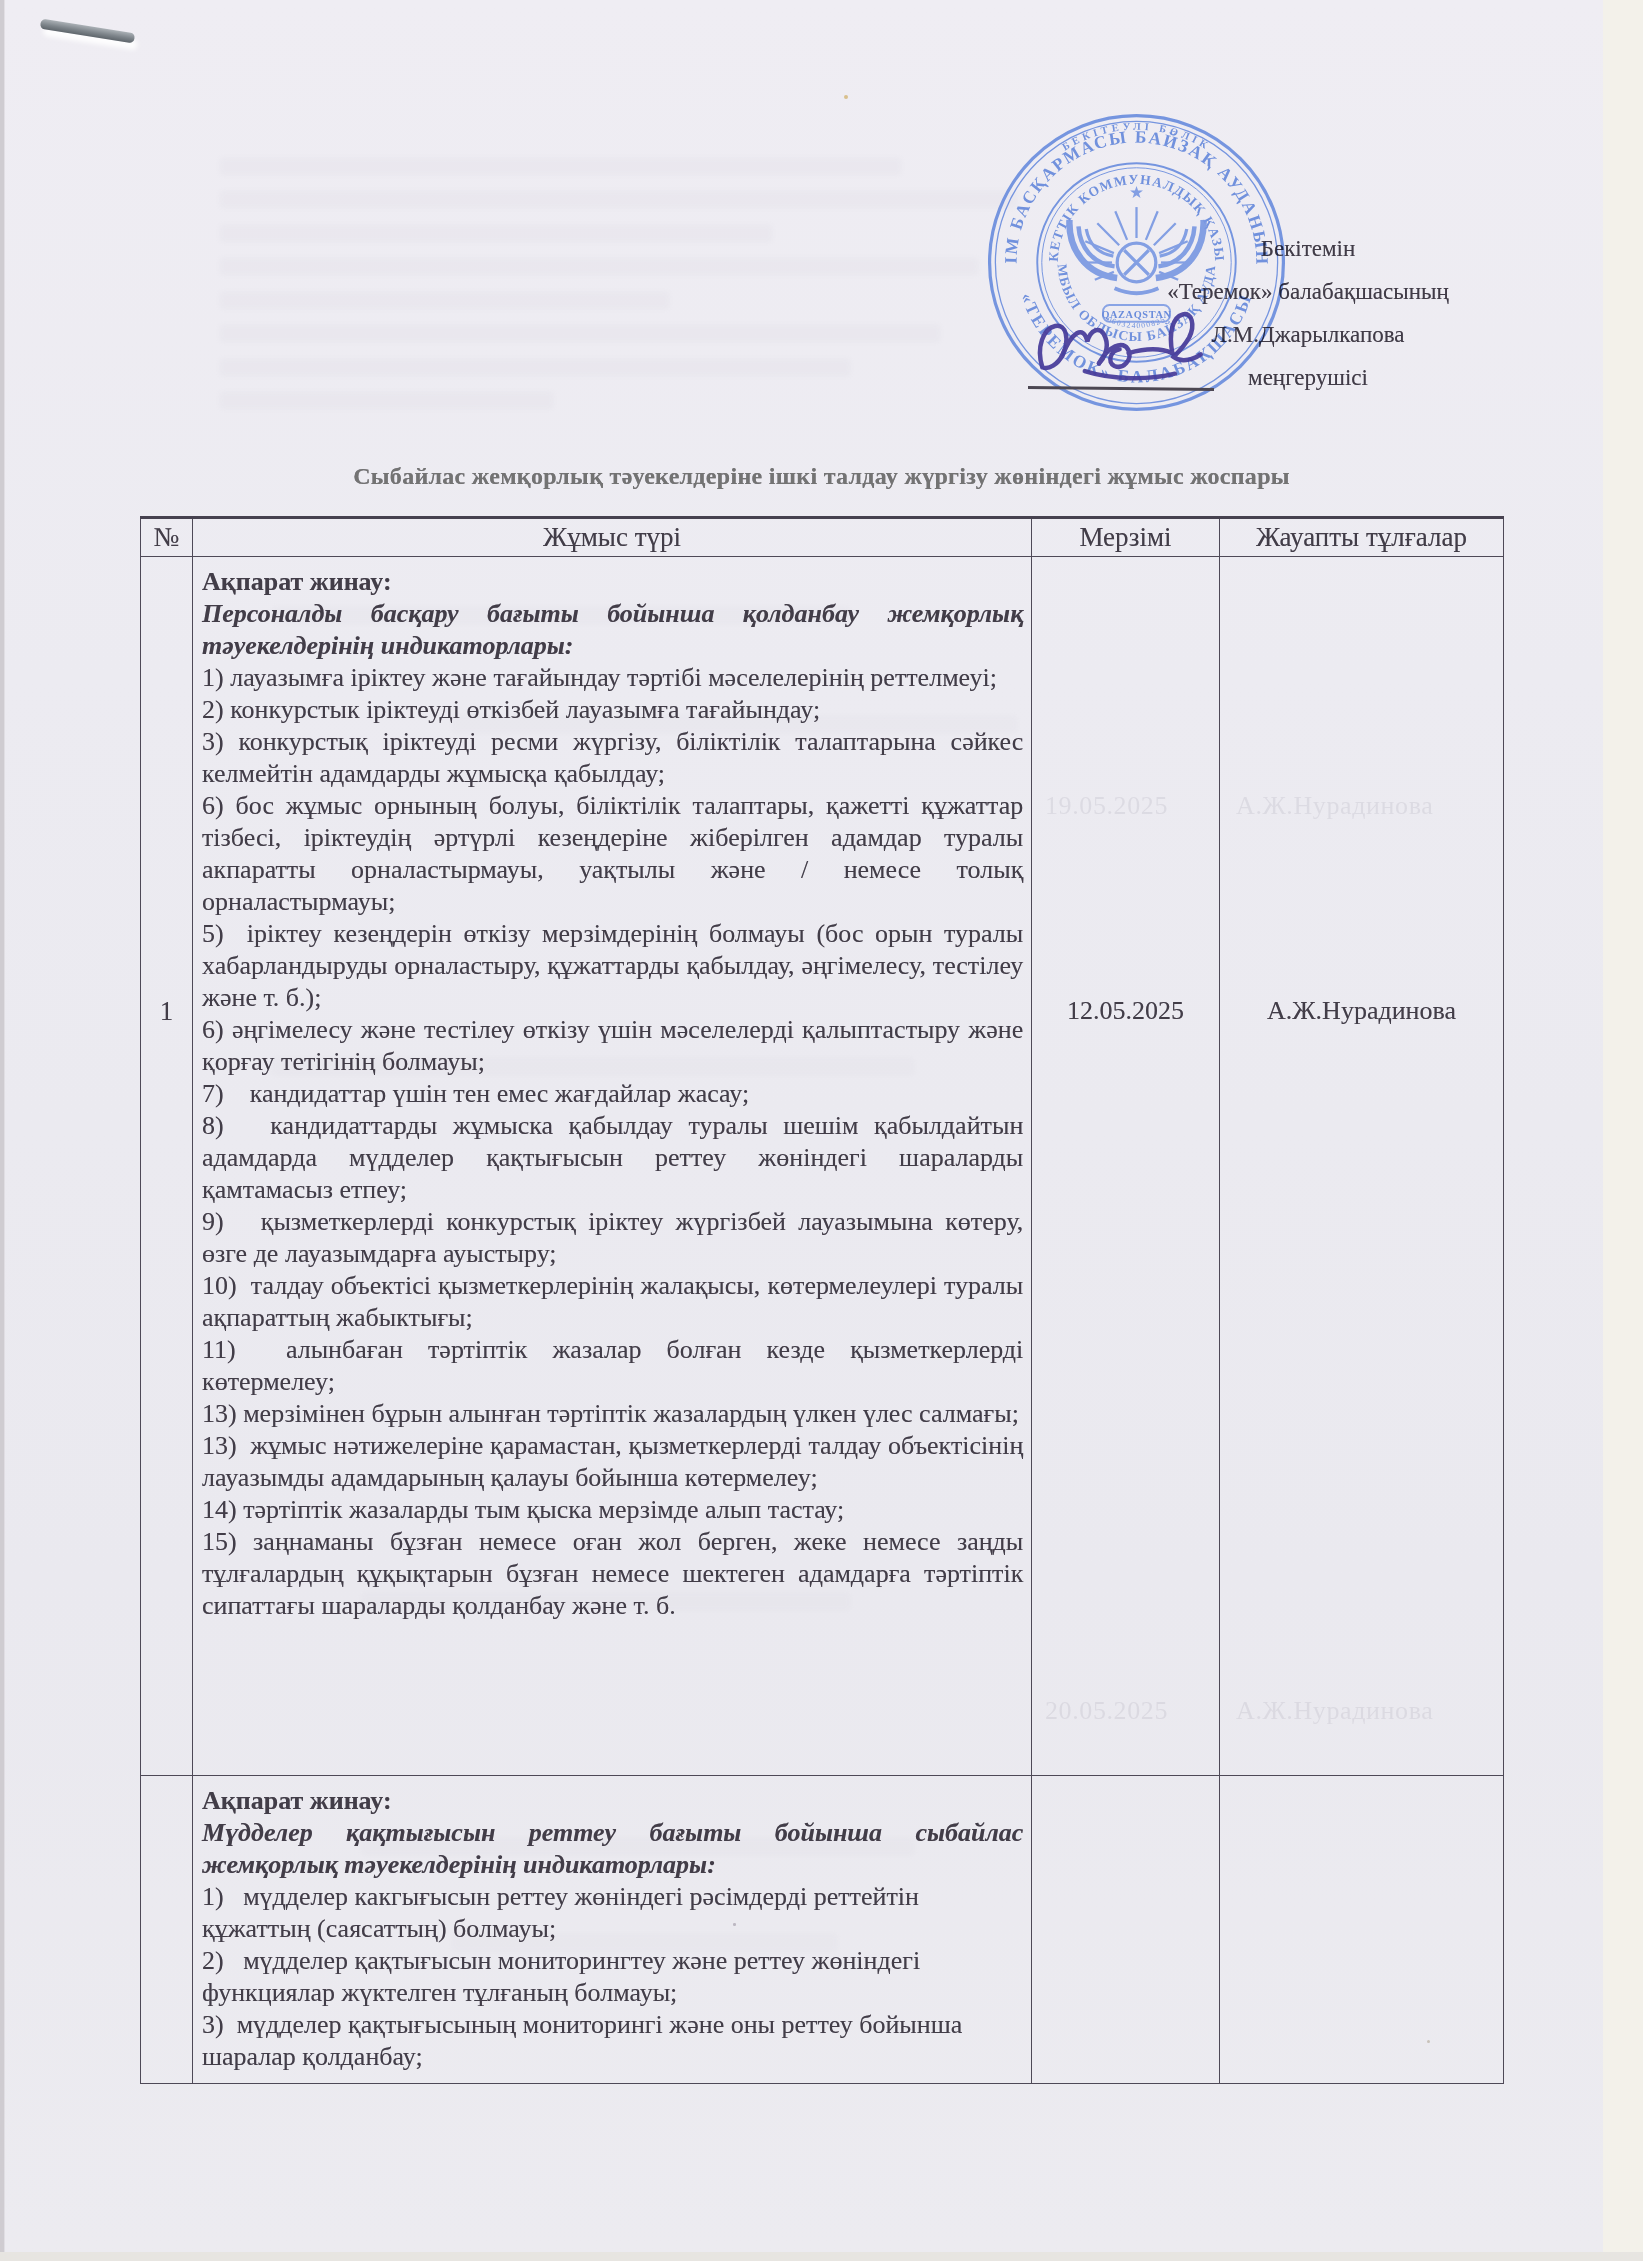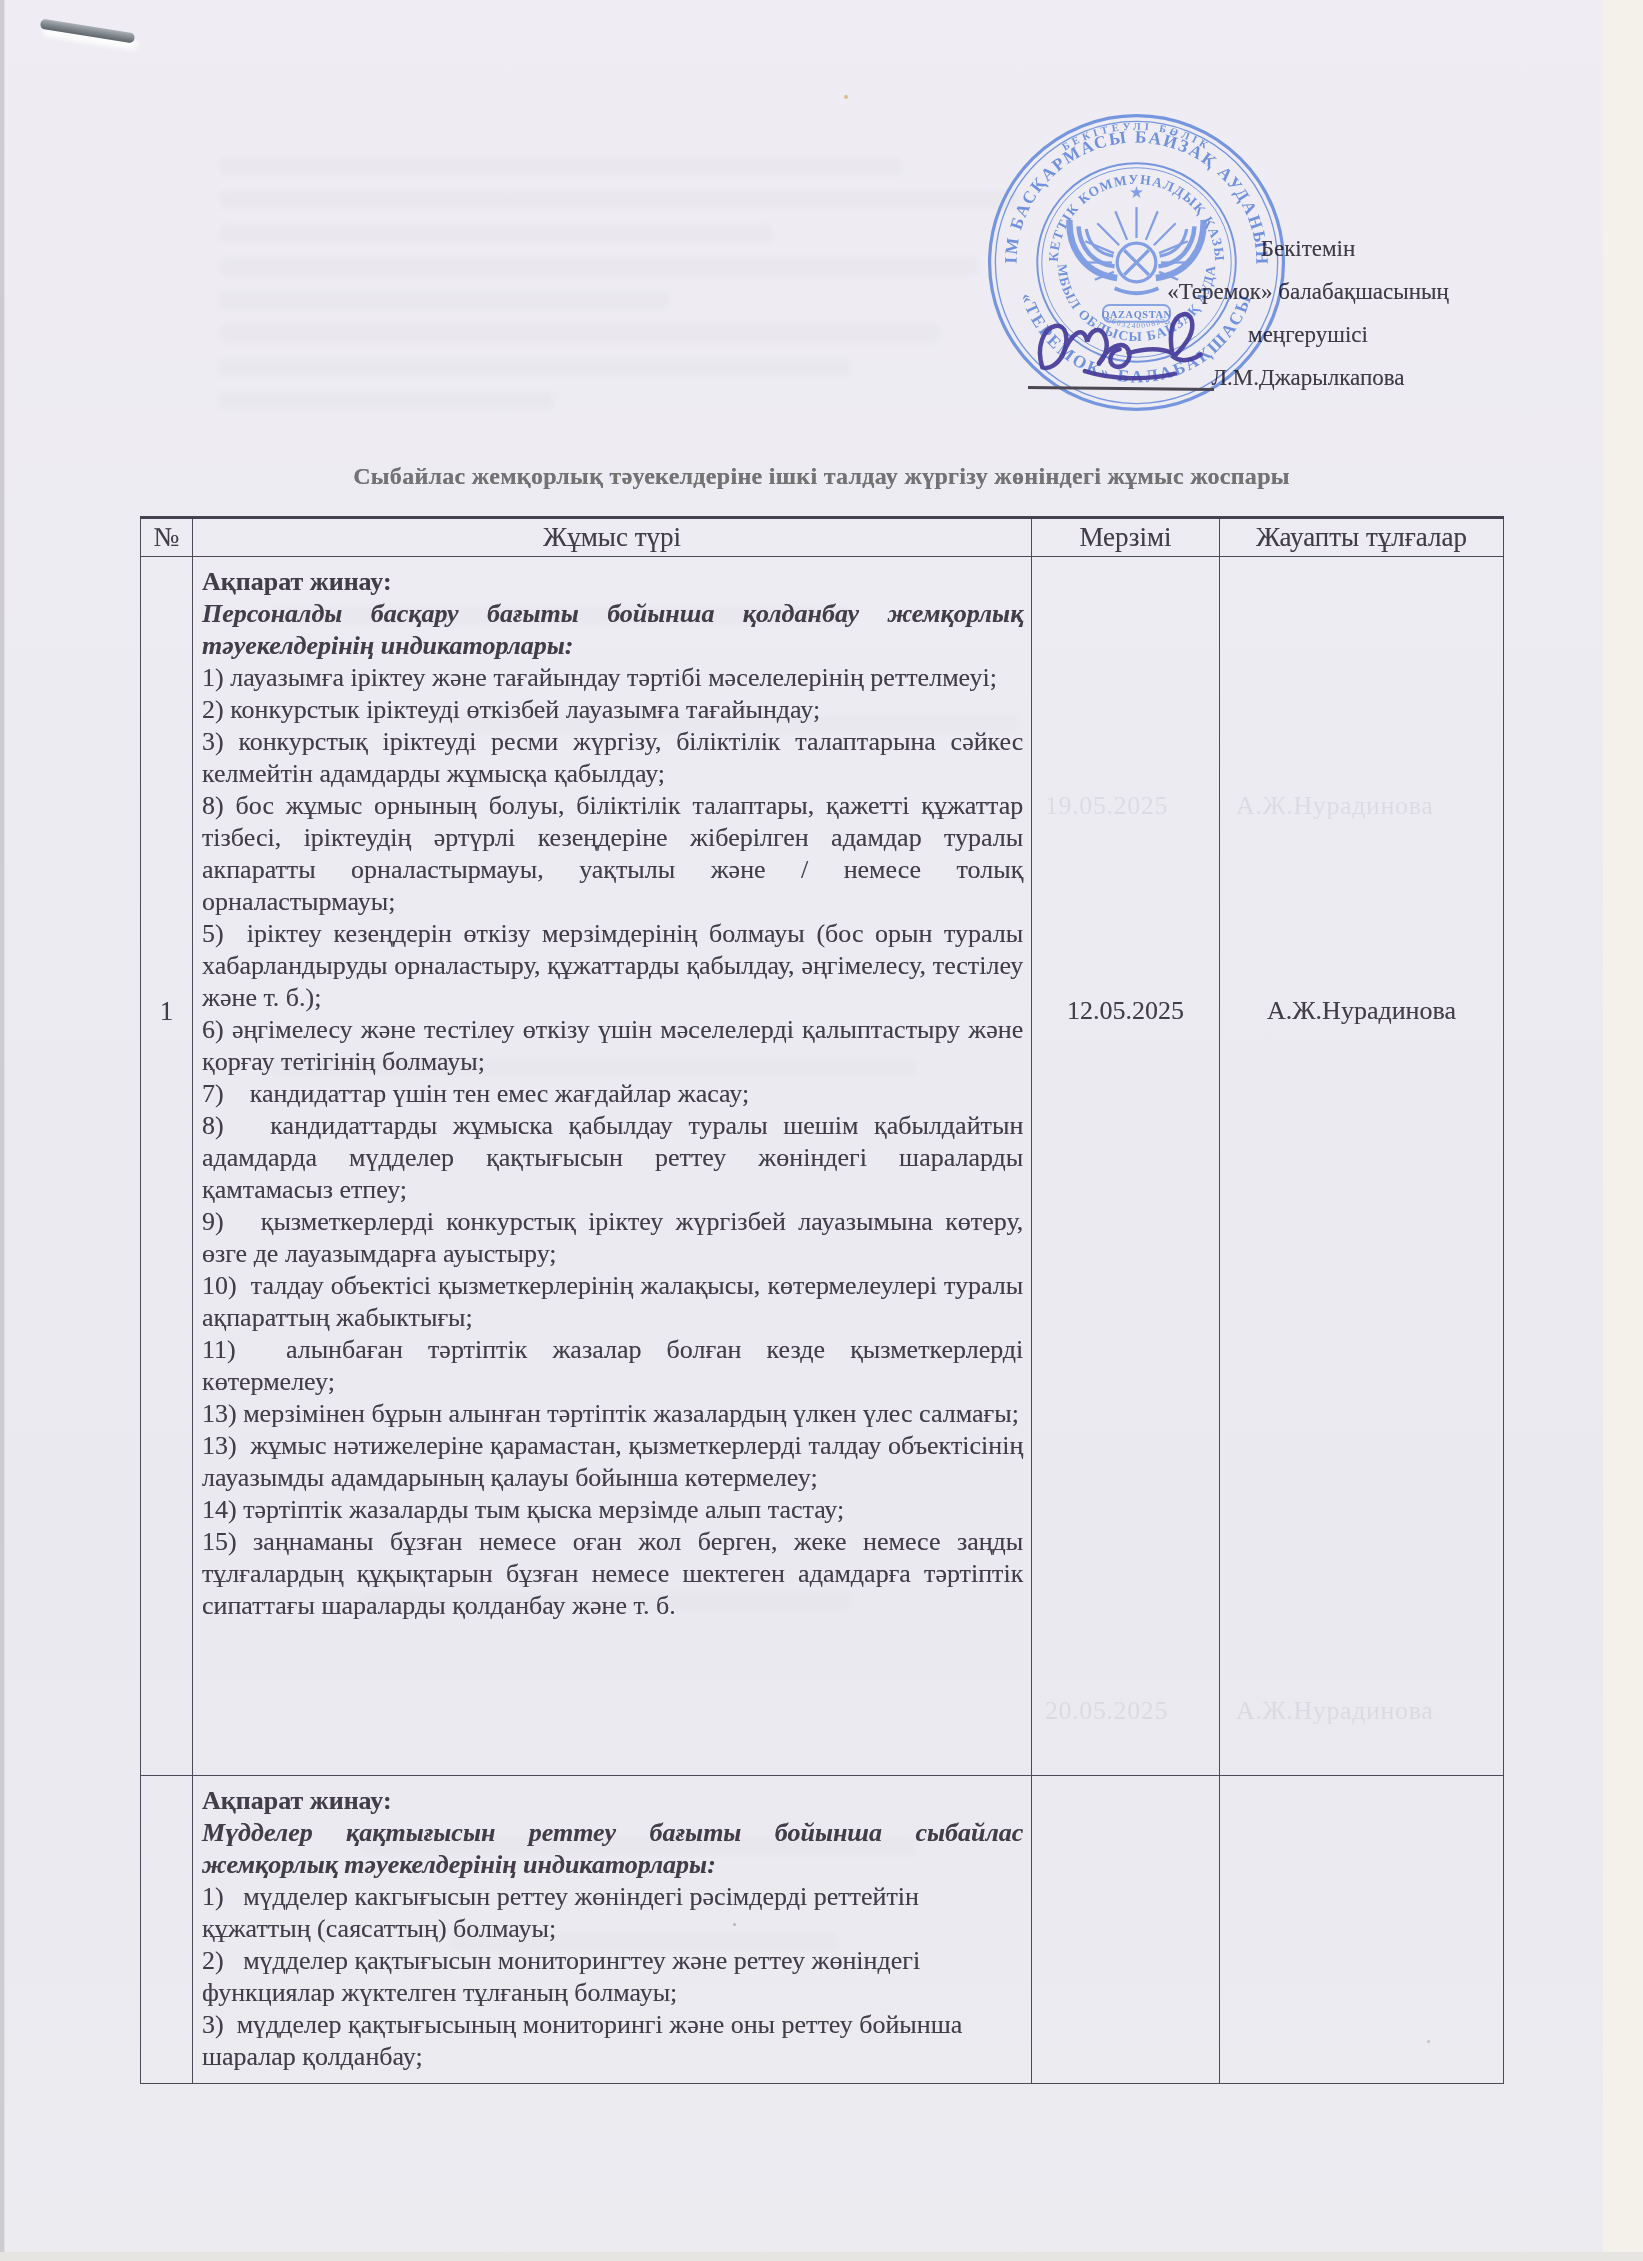--- a/index.html
+++ b/index.html
@@ -167,22 +167,22 @@
       <path d="M 164 96 C 192 88 214 88 232 96"></path>
       <path d="M 232 96 C 226 66 232 40 248 36 C 262 32 268 52 258 72 C 250 86 240 96 234 102 C 244 110 262 108 276 98"></path>
       <path d="M 96 124 C 140 138 196 138 236 128"></path>
     </g>
   </svg>
   <div id="sig-line"></div>
 
   <div id="approval">
     <div>Бекітемін</div>
     <div>«Теремок» балабақшасының</div>
+    <div>Л.М.Джарылкапова</div>
     <div>меңгерушісі</div>
-    <div>Л.М.Джарылкапова</div>
   </div>
 
   <div id="title">Сыбайлас жемқорлық тәуекелдеріне ішкі талдау жүргізу жөніндегі жұмыс жоспары</div>
 
   <table class="plan">
     <colgroup>
       <col style="width:52px">
         <col style="width:839px">
         <col style="width:188px">
         <col style="width:284px">
@@ -196,21 +196,21 @@
     </tr>
     <tr class="r1" style="height:1219px">
       <td class="c-num">1</td>
       <td class="c-work">
         <p class="w-head">Ақпарат жинау:</p>
         <p class="w-sub">Персоналды басқару бағыты бойынша қолданбау жемқорлық тәуекелдерінің индикаторлары:</p>
         <div id="row1-items">
               <p class="w-item just">1) лауазымға іріктеу және тағайындау тәртібі мәселелерінің реттелмеуі;</p>
               <p class="w-item just">2) конкурстык іріктеуді өткізбей лауазымға тағайындау;</p>
               <p class="w-item just">3) конкурстық іріктеуді ресми жүргізу, біліктілік талаптарына сәйкес келмейтін адамдарды жұмысқа қабылдау;</p>
-              <p class="w-item just">8) бос жұмыс орнының болуы, біліктілік талаптары, қажетті құжаттар тізбесі, іріктеудің әртүрлі кезеңдеріне жіберілген адамдар туралы акпаратты орналастырмауы, уақтылы және / немесе толық орналастырмауы;</p>
+              <p class="w-item just">6) бос жұмыс орнының болуы, біліктілік талаптары, қажетті құжаттар тізбесі, іріктеудің әртүрлі кезеңдеріне жіберілген адамдар туралы акпаратты орналастырмауы, уақтылы және / немесе толық орналастырмауы;</p>
               <p class="w-item just">5)&nbsp; іріктеу кезеңдерін өткізу мерзімдерінің болмауы (бос орын туралы хабарландыруды орналастыру, құжаттарды қабылдау, әңгімелесу, тестілеу және т. б.);</p>
               <p class="w-item just">6) әңгімелесу және тестілеу өткізу үшін мәселелерді қалыптастыру және қорғау тетігінің болмауы;</p>
               <p class="w-item just">7)&nbsp;&nbsp;&nbsp; кандидаттар үшін тен емес жағдайлар жасау;</p>
               <p class="w-item just">8)&nbsp;&nbsp; кандидаттарды жұмыска қабылдау туралы шешім қабылдайтын адамдарда мүдделер қақтығысын реттеу жөніндегі шараларды қамтамасыз етпеу;</p>
               <p class="w-item just">9)&nbsp;&nbsp; қызметкерлерді конкурстық іріктеу жүргізбей лауазымына көтеру, өзге де лауазымдарға ауыстыру;</p>
               <p class="w-item just">10)&nbsp; талдау объектісі қызметкерлерінің жалақысы, көтермелеулері туралы ақпараттың жабыктығы;</p>
               <p class="w-item just">11)&nbsp; алынбаған тәртіптік жазалар болған кезде қызметкерлерді көтермелеу;</p>
               <p class="w-item just">13) мерзімінен бұрын алынған тәртіптік жазалардың үлкен үлес салмағы;</p>
               <p class="w-item just">13)&nbsp; жұмыс нәтижелеріне қарамастан, қызметкерлерді талдау объектісінің лауазымды адамдарының қалауы бойынша көтермелеу;</p>
               <p class="w-item just">14) тәртіптік жазаларды тым қыска мерзімде алып тастау;</p>

